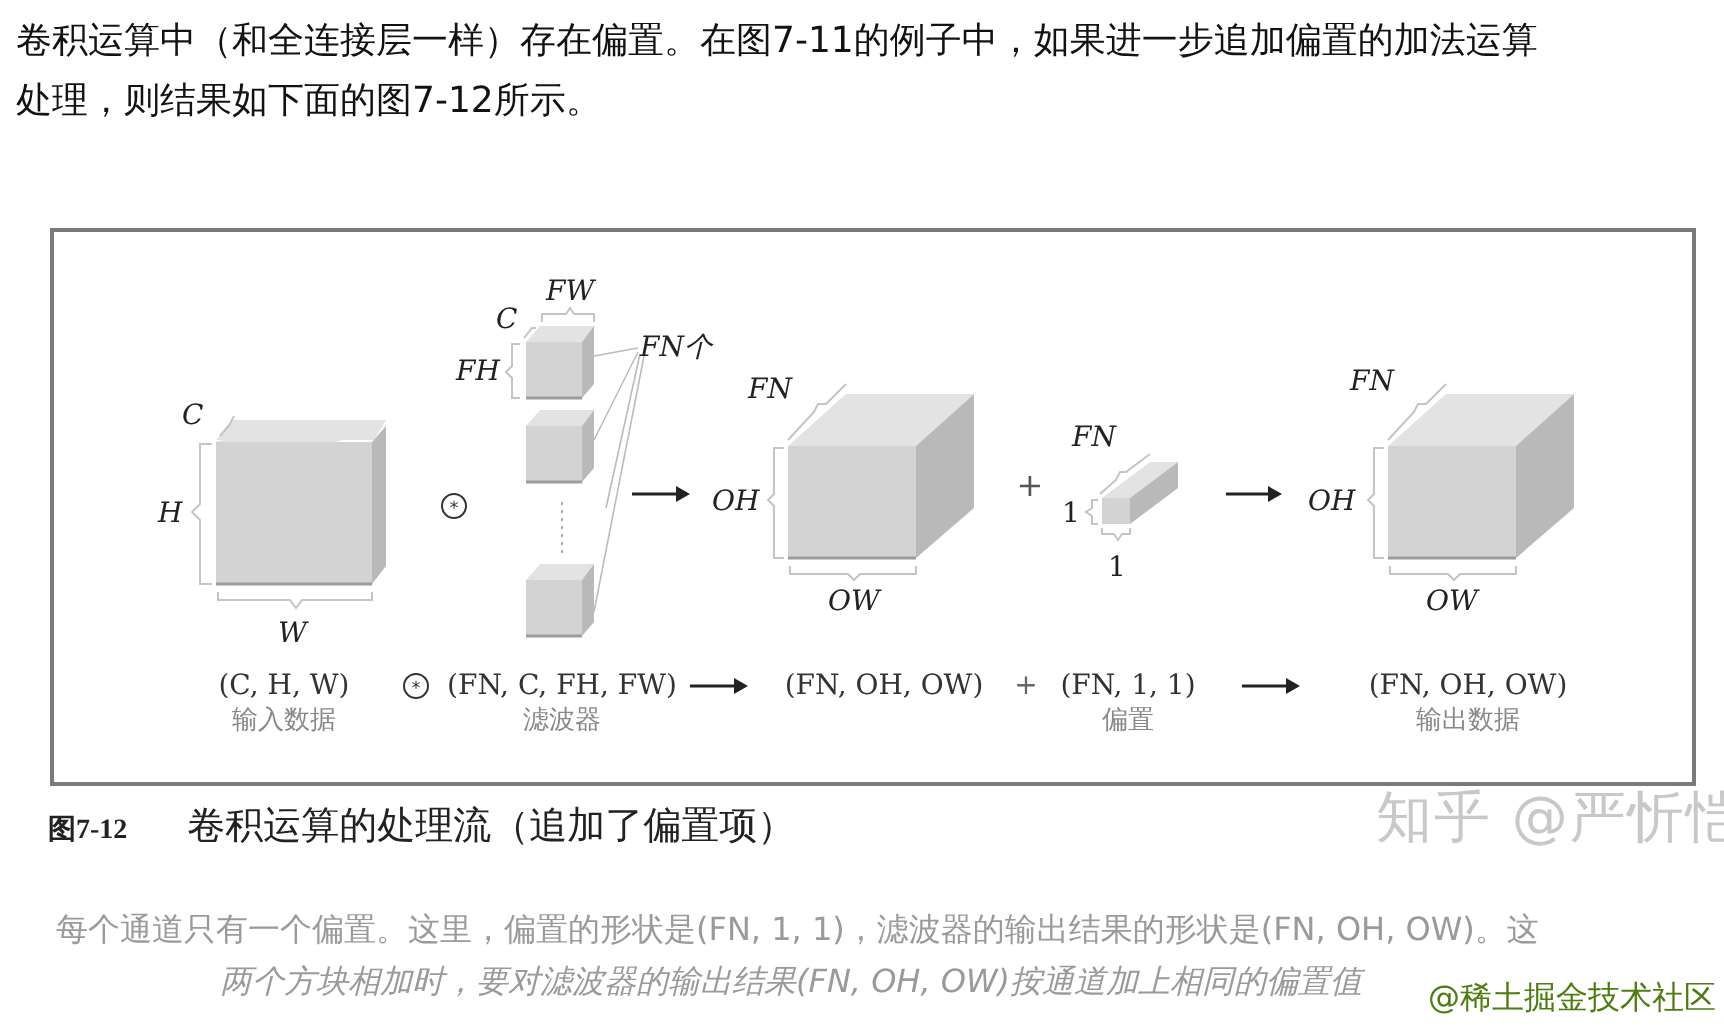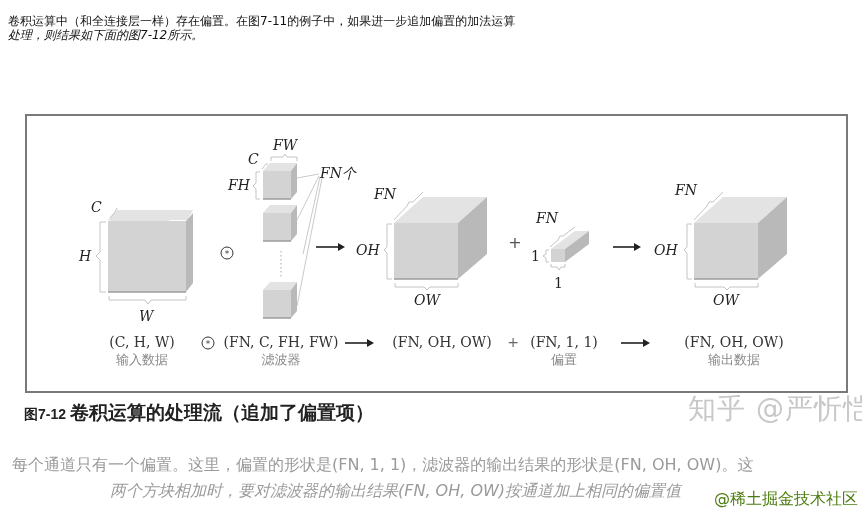--- a/index.html
+++ b/index.html
@@ -1,30 +1,30 @@
 <!DOCTYPE html>
 <html><head>
 <meta charset="utf-8">
 <style>
   html, body { margin:0; padding:0; background:#fff; }
   body { width:862px; height:516px; position:relative; overflow:hidden;
          font-family:"DejaVu Sans", sans-serif; color:#1a1a1a; }
-  .para { position:absolute; left:8px; font-size:12px; line-height:30px; color:#121212; white-space:nowrap; }
+  .para { position:absolute; left:8px; font-size:18px; line-height:30px; color:#121212; white-space:nowrap; }
   #p1 { top:6px; }
-  #p2 { top:20px;font-style:italic; }
+  #p2 { top:36px; }
   .frame { position:absolute; left:25px; top:114px; width:819px; height:275px;
            border:2px solid #7a7a7a; box-sizing:content-box; background:#fff; }
   .fig { position:absolute; left:0; top:0; }
   .caption { position:absolute; left:24px; top:400px; font-size:19px; font-weight:bold;
              color:#222; white-space:nowrap; }
-  .caption .num { font-family:Liberation Sans, sans-serif; margin-right:4px; }
-  .caption .txt { font-weight:bold; }
+  .caption .num { font-family:Liberation Serif, serif; margin-right:30px; }
+  .caption .txt { font-weight:normal; }
   .wm1 { position:absolute; left:688px; top:390px; font-size:28px; color:#c8c8c8; letter-spacing:1px; white-space:nowrap; }
   .gray-para { position:absolute; font-size:16px; color:#9a9a9a; white-space:nowrap; }
-  #g1 { left:12px; top:455px; }
+  #g1 { left:28px; top:455px; }
   #g2 { left:110px; top:481px;font-style:italic; }
   .wm2 { position:absolute; right:4px; top:489px; font-size:16px; color:#4d7c0f; white-space:nowrap; }
 </style>
 </head>
 <body>
 
 <div class="para" id="p1">卷积运算中（和全连接层一样）存在偏置。在图7-11的例子中，如果进一步追加偏置的加法运算</div>
 <div class="para" id="p2">处理，则结果如下面的图7-12所示。</div>
 
 <div class="frame">

